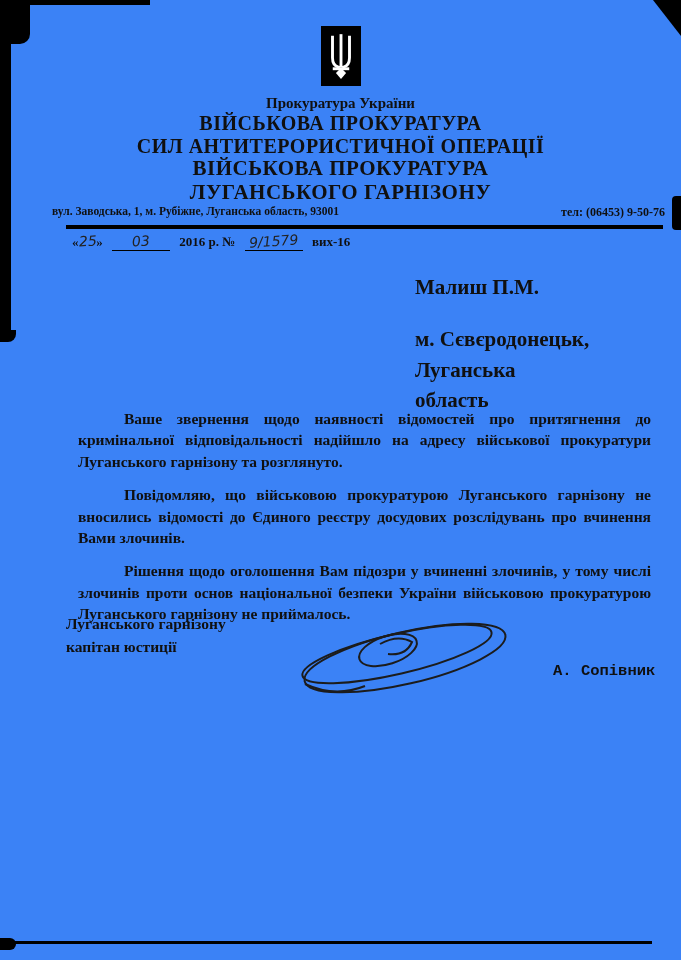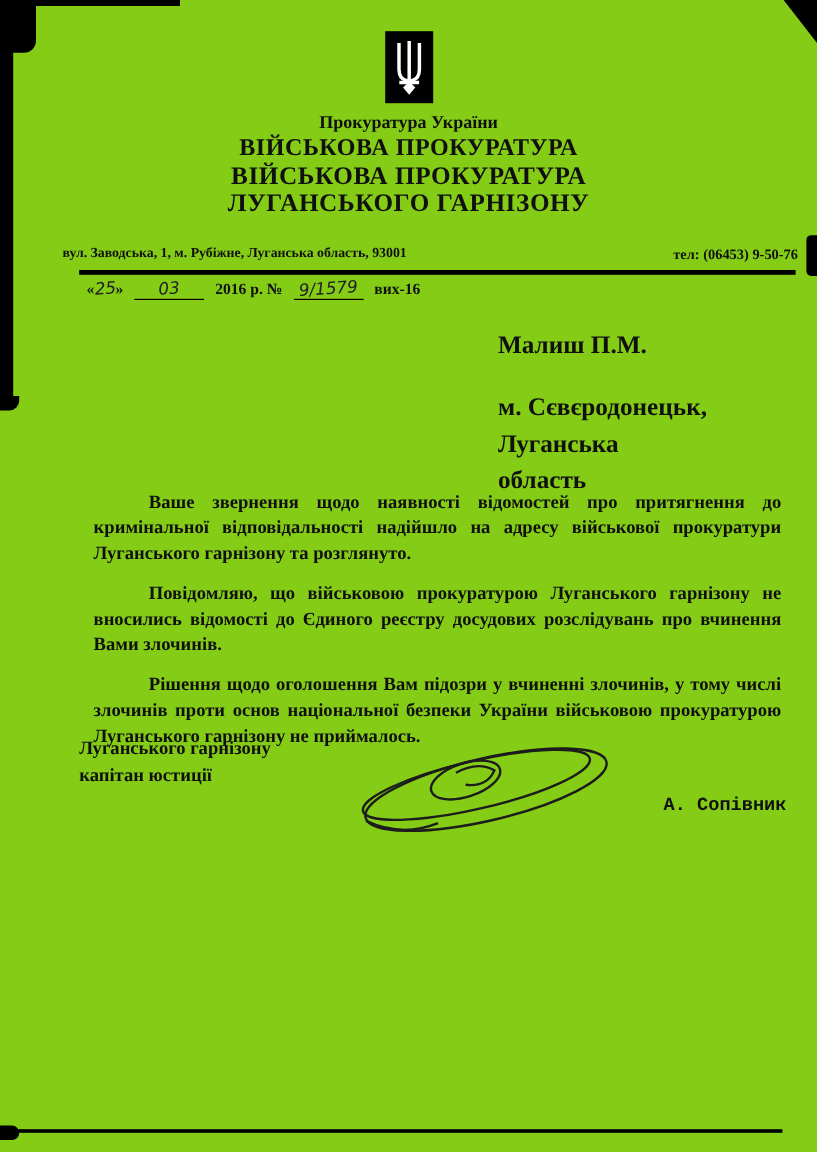--- a/index.html
+++ b/index.html
@@ -1,21 +1,21 @@
 <!DOCTYPE html>
 <html><head>
 <meta charset="utf-8">
 <style>
   * { margin:0; padding:0; box-sizing:border-box; }
   html,body { background:#777; }
   .page {
     position:relative;
     width:681px; height:960px;
     margin:0 auto;
-    background:#84cc16;
+    background:#3b82f6;
     font-family:"Liberation Serif", serif;
     color:#101010;
     overflow:hidden;
   }
   
   .art { position:absolute; background:#000; }
   .art-topleft-blob   { left:0; top:0; width:30px; height:44px; border-bottom-right-radius:10px; }
   .art-top-strip      { left:0; top:0; width:150px; height:5px; }
   .art-left-stripe    { left:0; top:0; width:11px; height:334px; }
   .art-left-tail      { left:0; top:330px; width:16px; height:12px; border-bottom-right-radius:8px; }
@@ -89,20 +89,21 @@
           <path d="M20 6 V42"></path>
           <path d="M10 8 V32 Q10 41 17 43"></path>
           <path d="M30 8 V32 Q30 41 23 43"></path>
           <path d="M12 45 H28"></path>
         </g>
         <path d="M20 44 L14 50 L20 57 L26 50 Z" fill="#fff"></path>
       </svg>
     </div>
     <div class="org-small">Прокуратура України</div>
     <div class="org-big">ВІЙСЬКОВА ПРОКУРАТУРА</div>
+    <div class="org-big">СИЛ АНТИТЕРОРИСТИЧНОЇ ОПЕРАЦІЇ</div>
     <div class="org-big2">ВІЙСЬКОВА ПРОКУРАТУРА</div>
     <div class="org-big2">ЛУГАНСЬКОГО ГАРНІЗОНУ</div>
   </div>
 
   <div class="addr-row">
     <span class="addr-street">вул. Заводська, 1, м. Рубіжне, Луганська область, 93001</span>
     <span class="addr-phone">тел: (06453) 9-50-76</span>
   </div>
   <div class="rule"></div>
 

